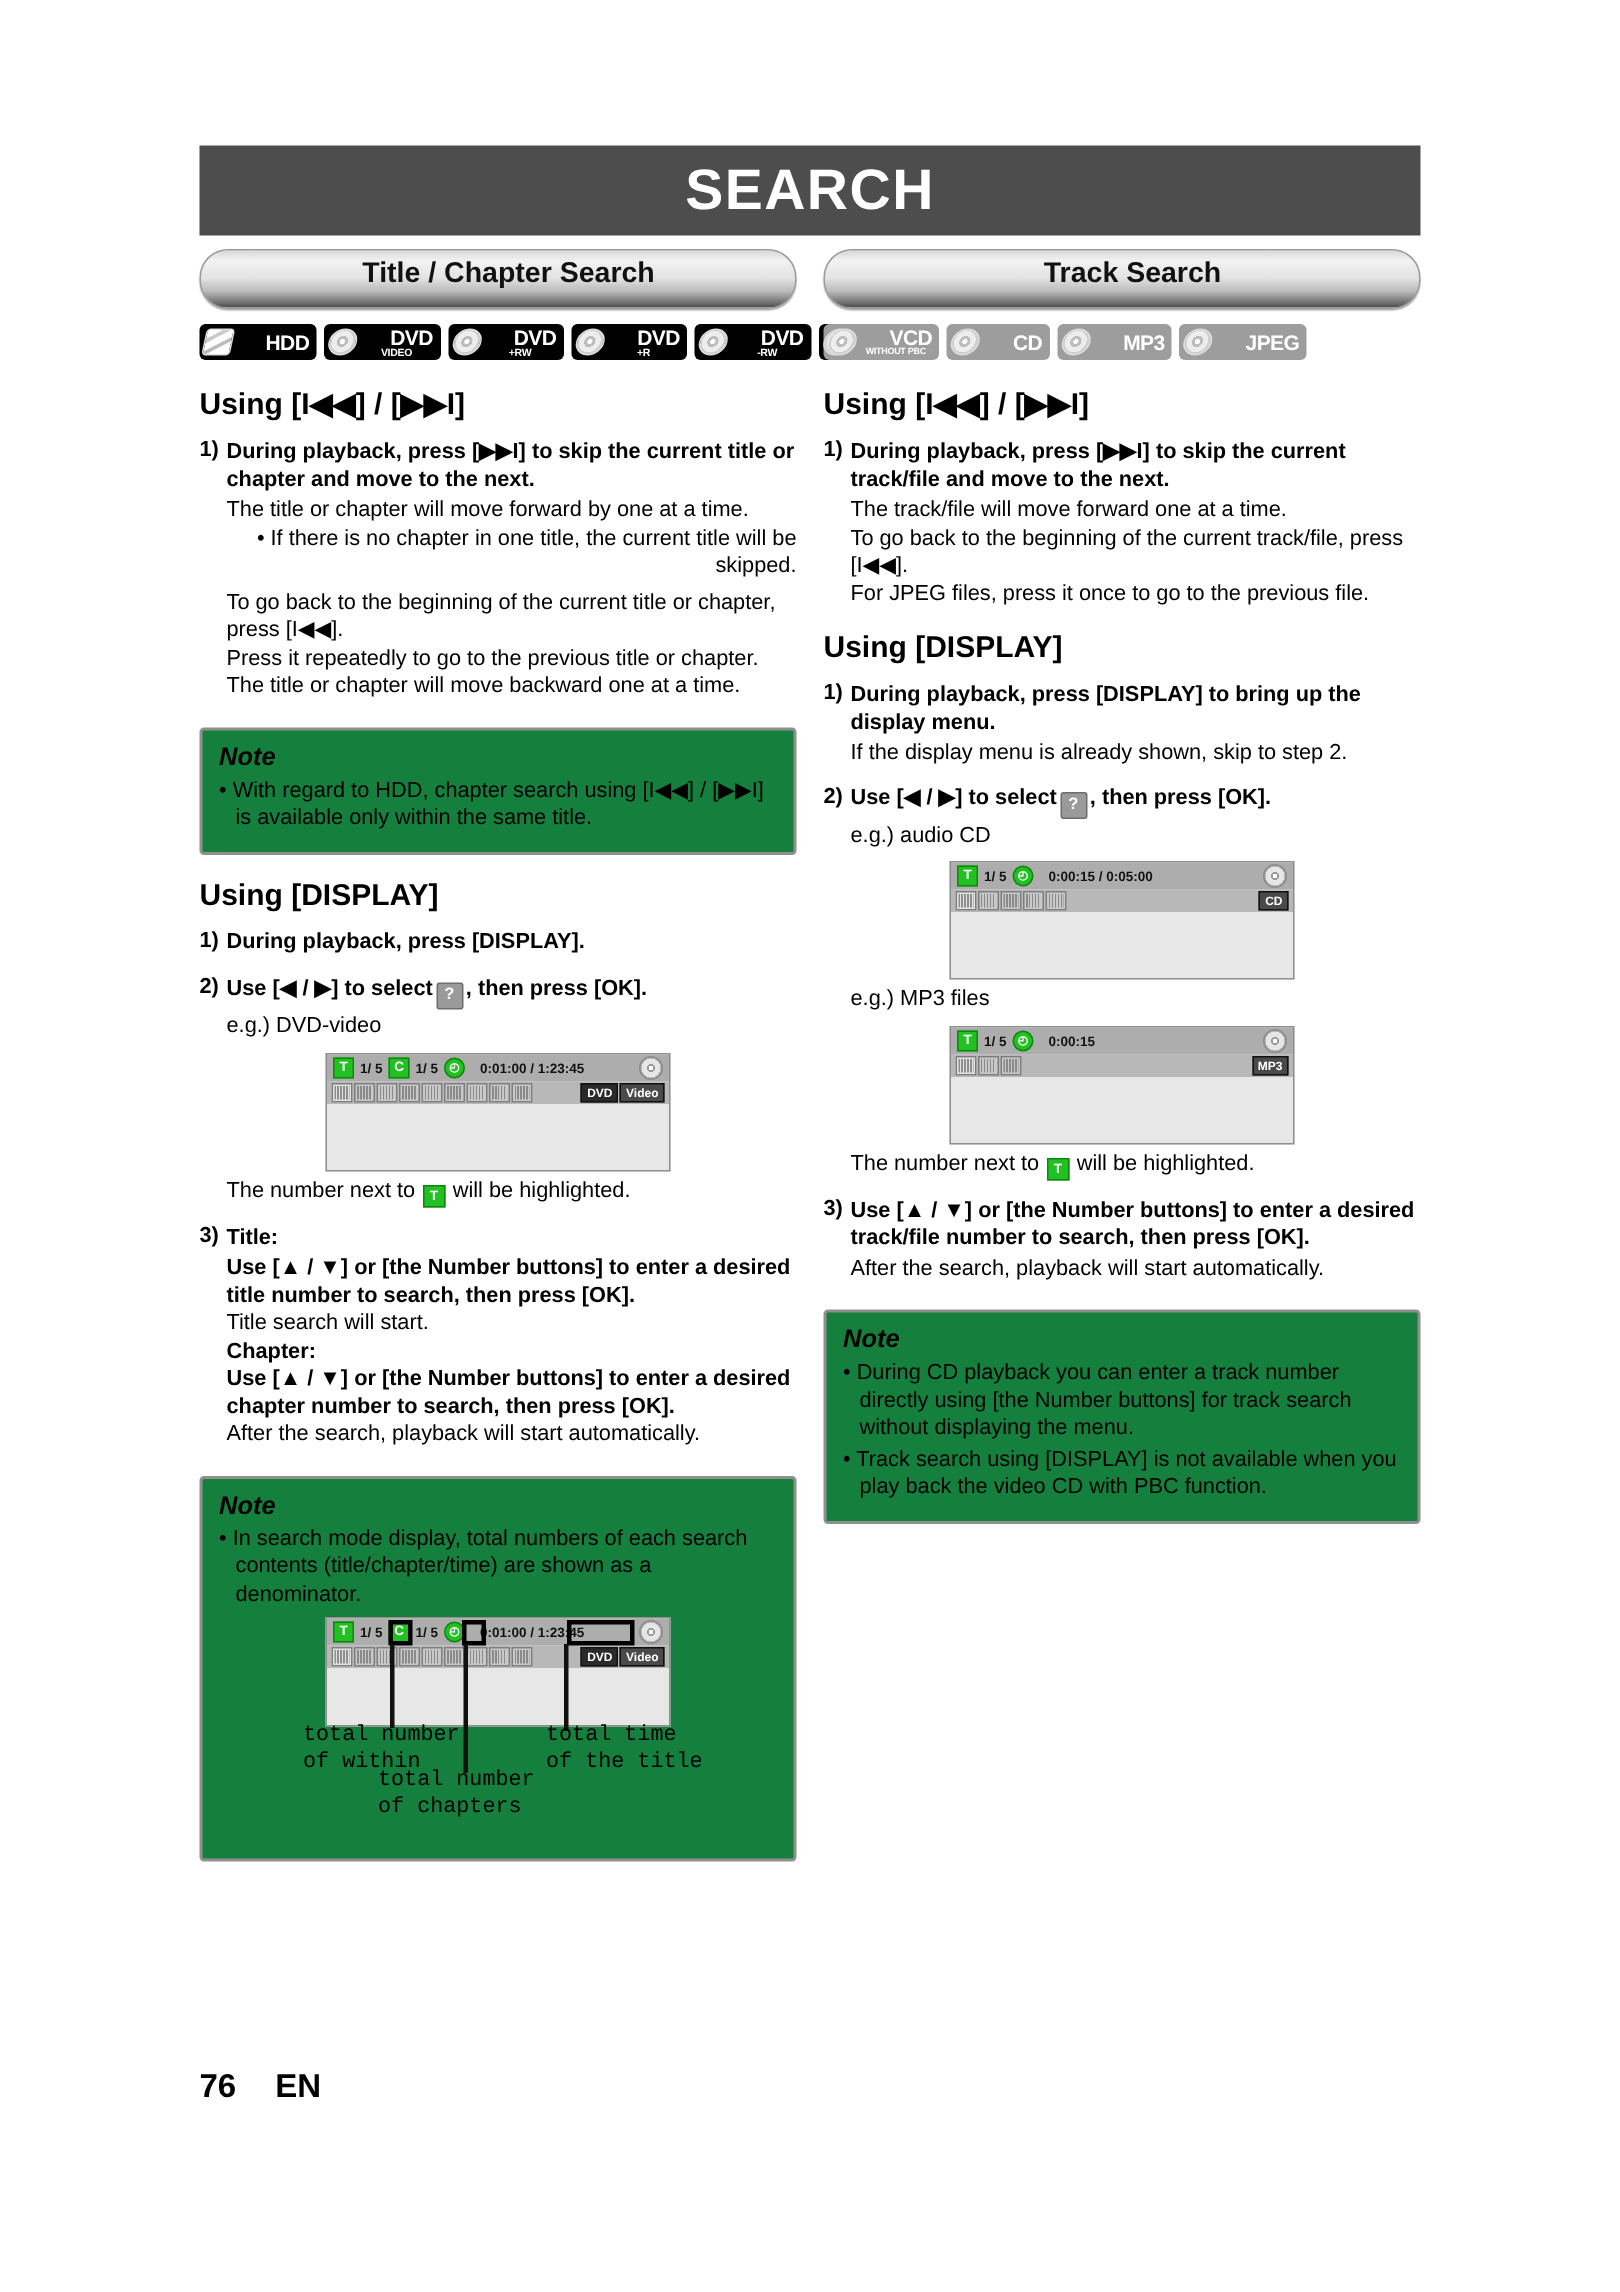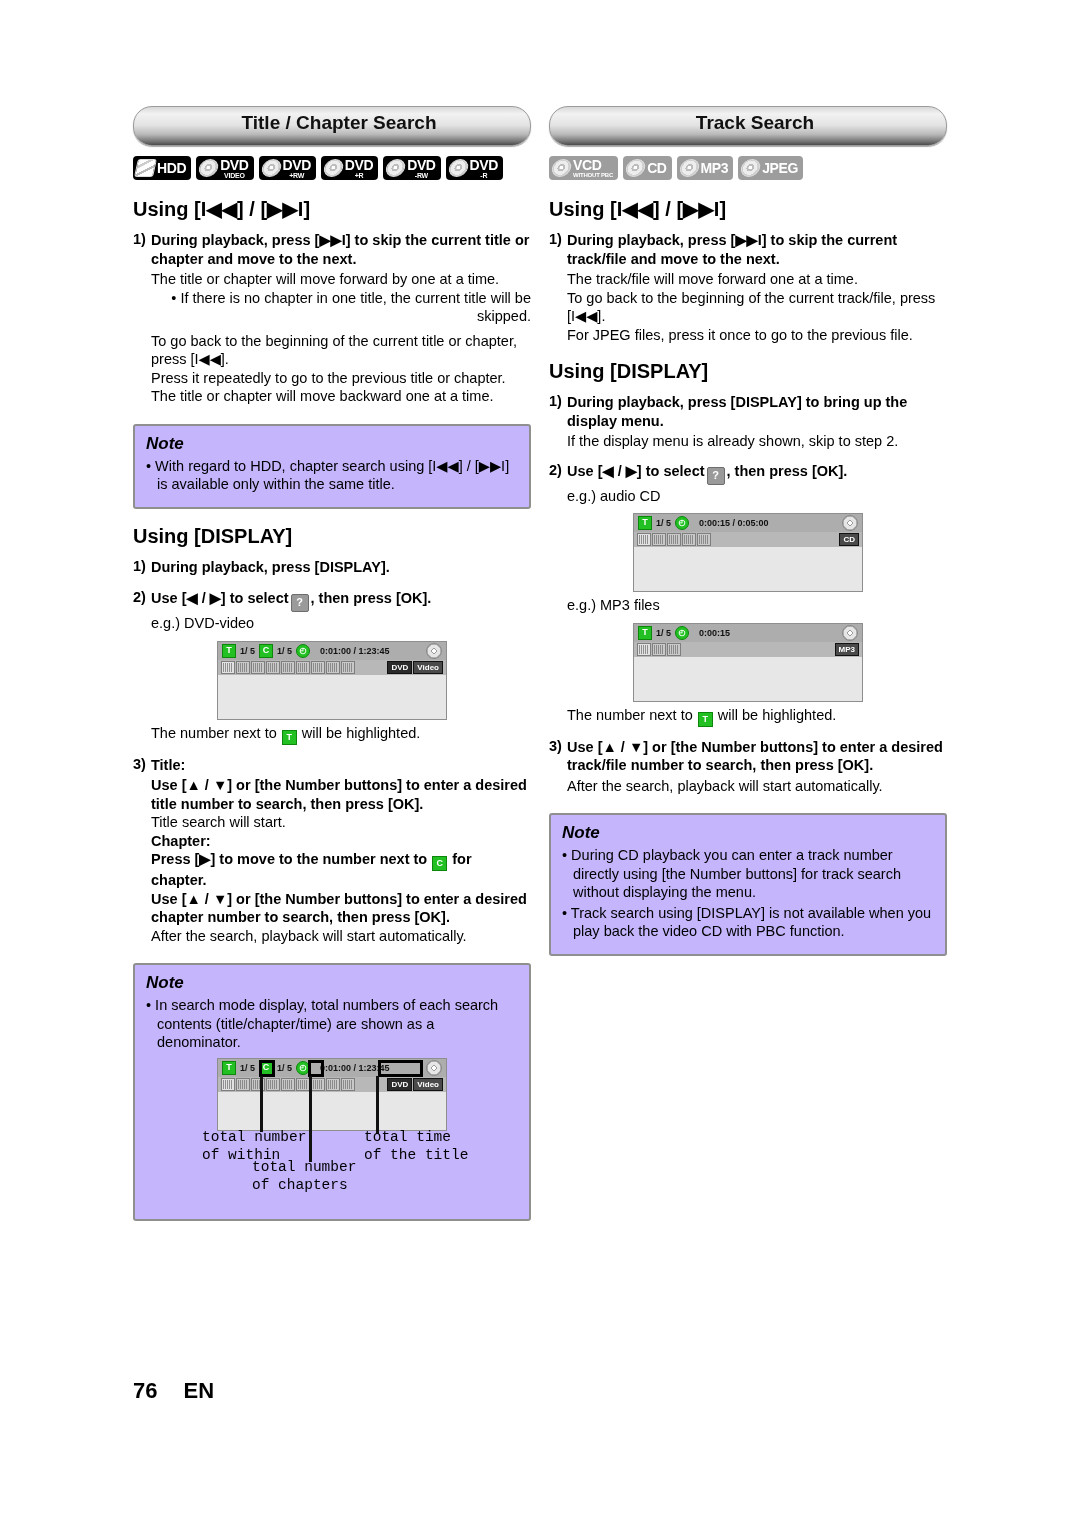--- a/index.html
+++ b/index.html
@@ -55,40 +55,40 @@
     background:radial-gradient(circle at 48% 48%,#fff 0 14%,#bdbdbd 15% 30%,#ededed 31% 58%,#cfcfcf 59% 75%,#fafafa 76% 100%);
     border:1px solid #dedede;
     margin-right:2px;flex:none;
     transform:skewX(-12deg);
   }
   .disc.hdd{
     border-radius:3px;
     background:linear-gradient(150deg,#ffffff 0 22%,#cccccc 23% 34%,#ffffff 35% 55%,#bbbbbb 56% 66%,#ffffff 67% 100%);
   }
   .bt{display:flex;flex-direction:column;line-height:1;}
-  .bt .b1{font-size:14px;font-weight:bold;letter-spacing:-.4px;}
+  .bt .b1{font-size:14px;font-weight:bold;letter-spacing:-.4px;margin-left:20px;}
   .bt .b2{font-size:7px;font-weight:bold;letter-spacing:-.2px;text-align:center;margin-top:0px;}
   .bt .b2.tall{font-size:6px;line-height:6.5px;}
   .badge.single .b1{font-size:14px;}
 
   
   h3.using{font-size:20px;font-weight:bold;margin:16px 0 10px 0;}
   .step{display:flex;margin:0 0 2px 0;}
   .step .num{font-weight:bold;font-size:14.5px;flex:none;width:18px;}
   .step .txt{font-weight:bold;font-size:14.5px;line-height:18.5px;}
   p.body{font-size:14.5px;line-height:18.5px;margin:0 0 0 18px;}
   p.body.b{font-weight:bold;}
   p.bullet{font-size:14.5px;line-height:18.5px;margin:0 0 0 18px;
            padding-left:10px;text-indent:-10px;text-align:right;}
   .gap{height:11px;}
   .gap-s{height:6px;}
 
   
   .note{
-    background:#c4b5fd;border:2px solid #8f8f8f;border-radius:3px;
+    background:#15803d;border:2px solid #8f8f8f;border-radius:3px;
     padding:8px 11px 11px 11px;margin-top:18px;
   }
   .note-title{font-size:17px;font-weight:bold;font-style:italic;margin-bottom:3px;}
   .note li{font-size:14.5px;line-height:18.5px;list-style:none;
            padding-left:11px;text-indent:-11px;margin-bottom:2px;}
   .note li:before{content:"\2022  ";}
   .note ul{margin:0;padding:0;}
 
   
   .osd-wrap{display:flex;justify-content:center;margin:8px 0 4px 0;}
@@ -155,20 +155,23 @@
 
   
   .footer{position:absolute;left:133px;top:1378px;font-size:22px;font-weight:bold;}
   .footer .pg{margin-right:26px;margin-top:39px;}
 </style>
 </head>
 <body>
 
 <div class="page">
 
+  <div class="banner">
+    <div class="banner-title">SEARCH</div>
+  </div>
 
   <div class="cols">
 
     <div class="col">
 
       <div class="sec-head">
         <span>Title / Chapter Search</span>
       </div>
 
       <div class="badges">
@@ -298,21 +301,20 @@
 
       <div class="gap"></div>
 
       <div class="step">
         <span class="num">3)</span>
         <span class="txt">Title:</span>
       </div>
       <p class="body b">Use [▲ / ▼] or [the Number buttons] to enter a desired title number to search, then press [OK].</p>
       <p class="body">Title search will start.</p>
       <p class="body b">Chapter:</p>
-      <p class="body b"><span>Press [▶] to move to the number next to</span> <span class="inline-tag">C</span> <span>for chapter.</span></p>
       <p class="body b">Use [▲ / ▼] or [the Number buttons] to enter a desired chapter number to search, then press [OK].</p>
       <p class="body">After the search, playback will start automatically.</p>
 
       <div class="note">
         <div class="note-title">Note</div>
         <ul>
           <li>In search mode display, total numbers of each search contents (title/chapter/time) are shown as a denominator.</li>
         </ul>
 
         <div class="callout">

